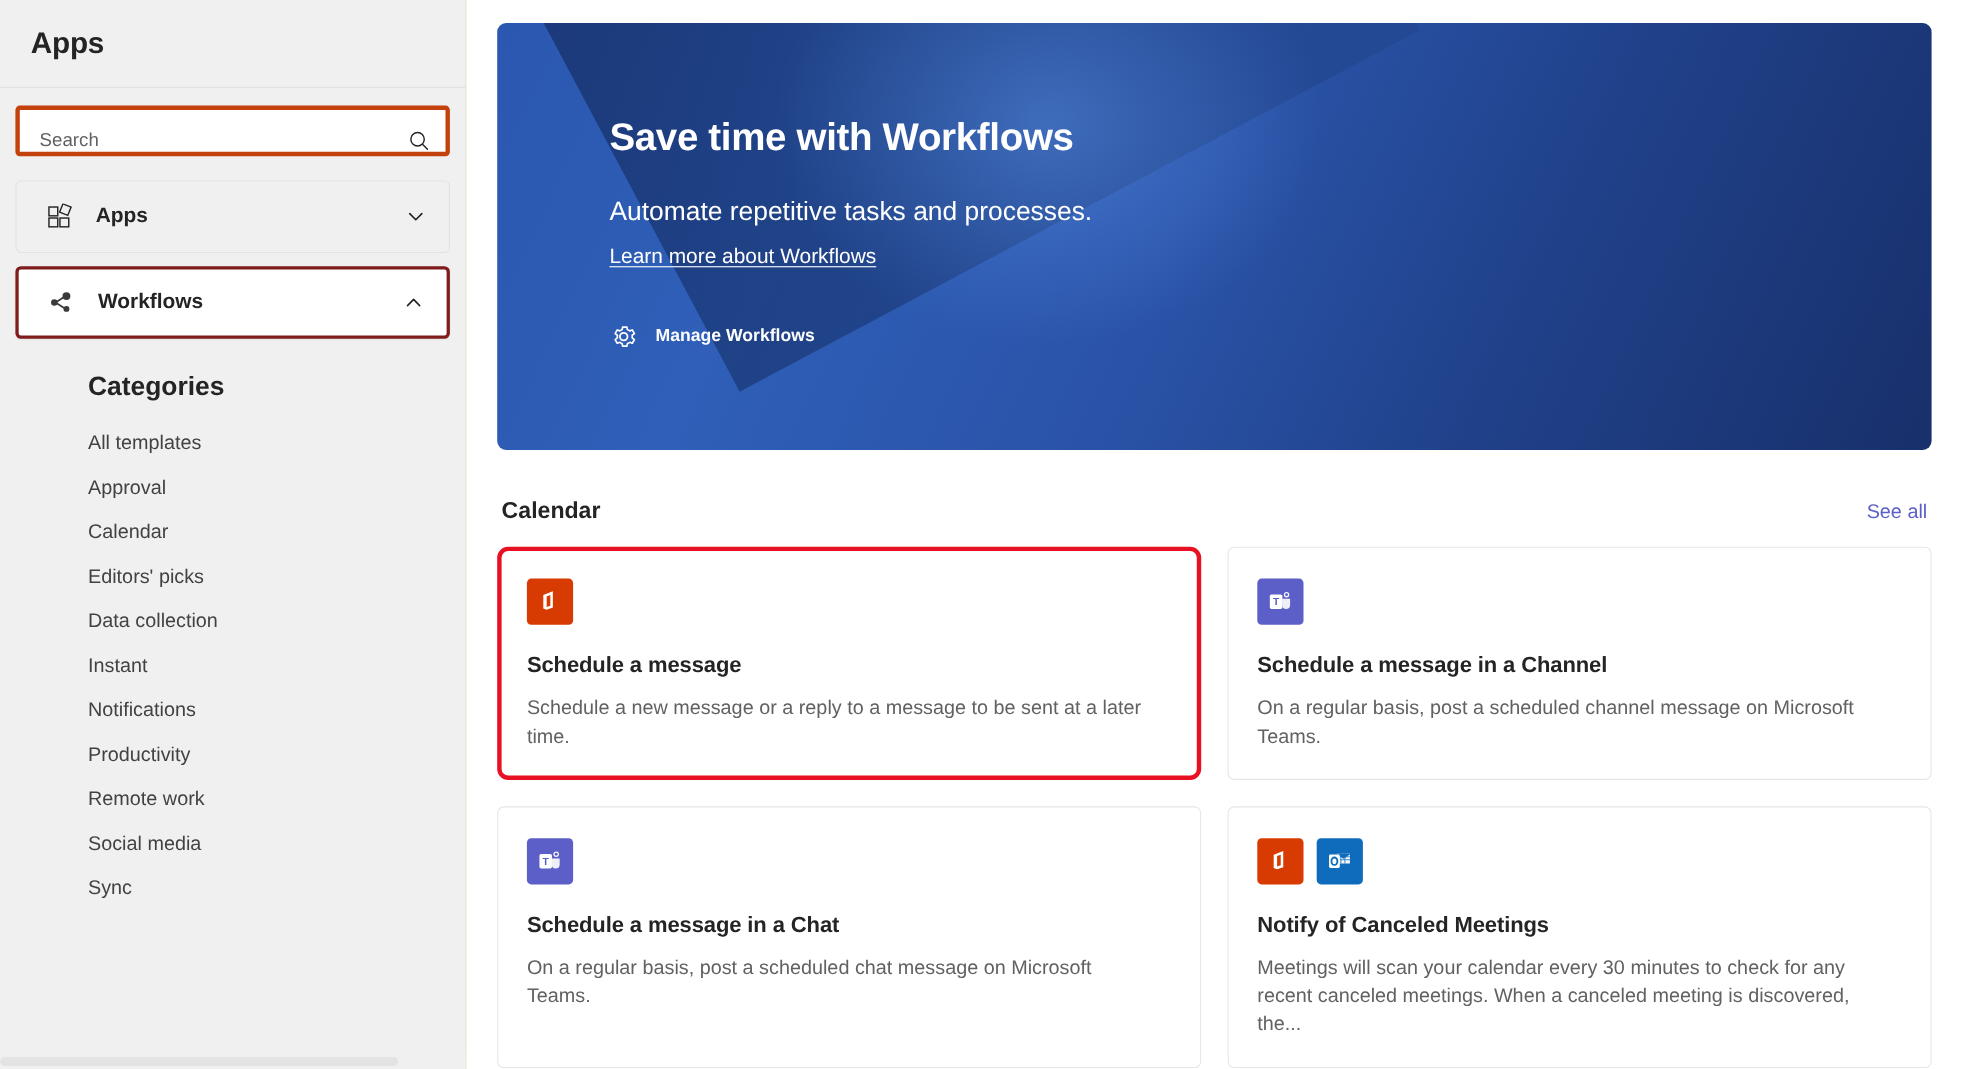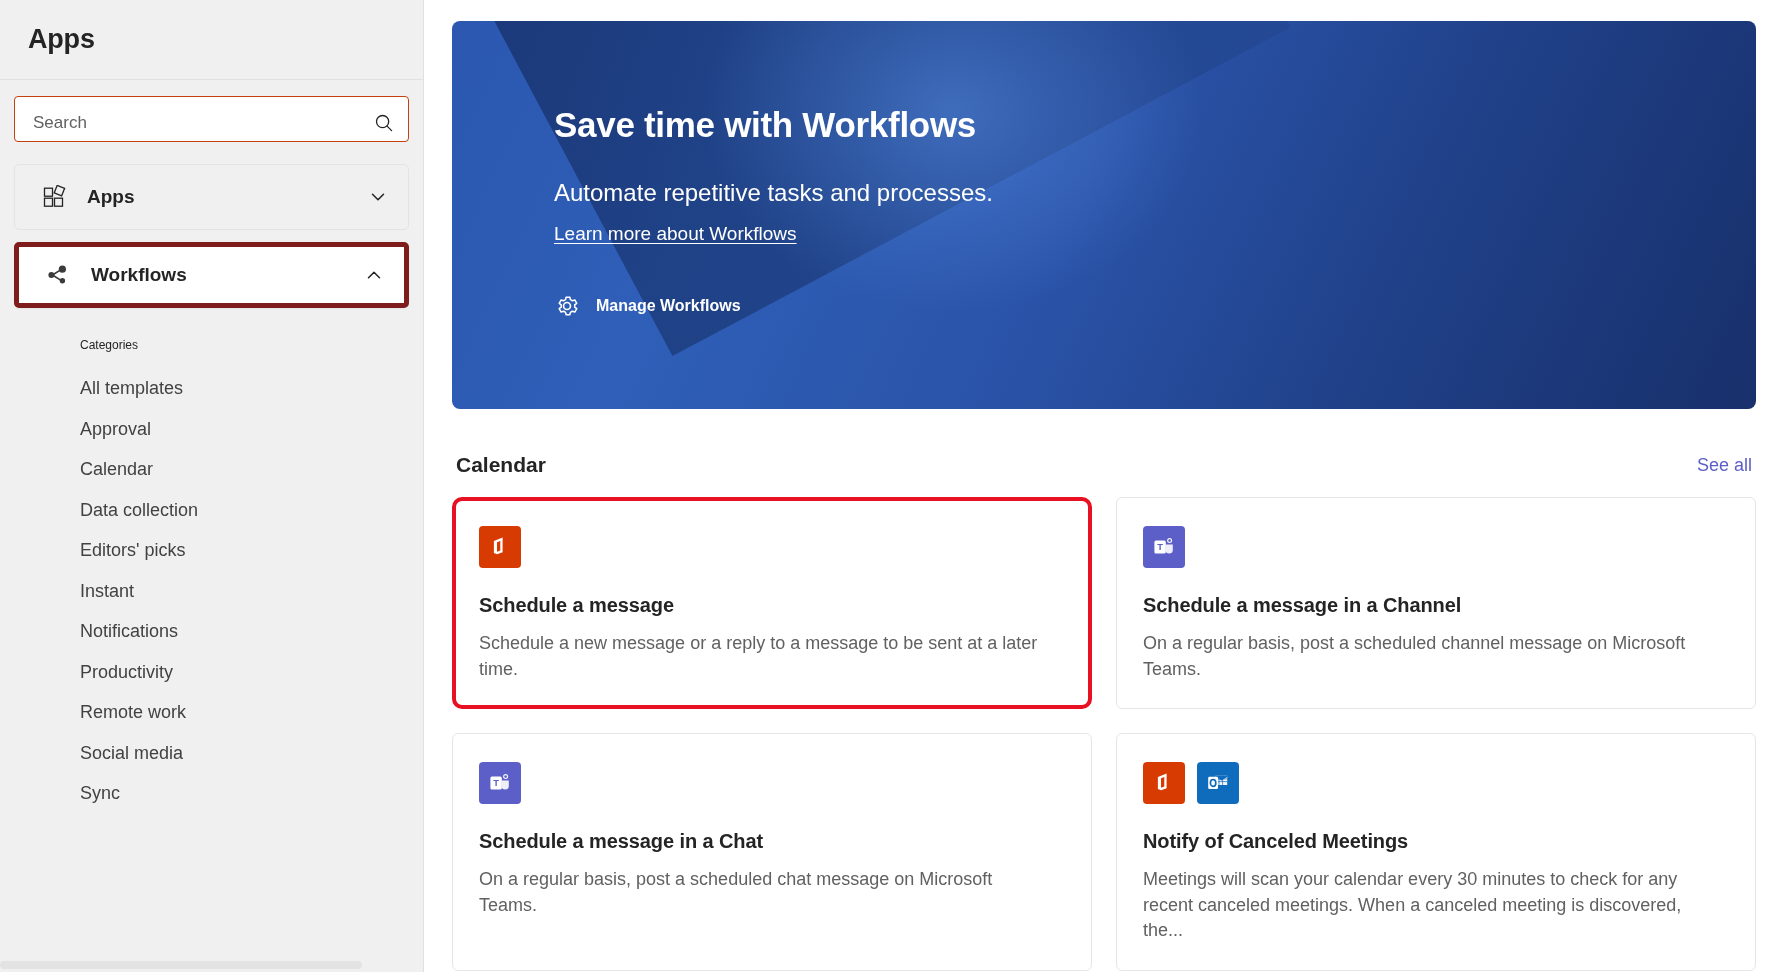--- a/index.html
+++ b/index.html
@@ -49,25 +49,25 @@
   .sidebar-body {
     padding: 16px 14px 0 14px;
     flex: 1;
     overflow: hidden;
   }
 
   
   .search-box {
     height: 46px;
     background: #ffffff;
-    border: 1px solid #c2410c;
+    border: 4px solid #c2410c;
     border-radius: 4px;
     display: flex;
-    align-items: flex-start;
-    padding: 16px 14px 0 18px;
+    align-items: flex-end;
+    padding: 1px 14px 0 18px;
     margin-bottom: 22px;
   }
   .search-input {
     flex: 1;
     border: none;
     outline: none;
     font-size: 17px;
     font-family: "Liberation Sans", sans-serif;
     color: #242424;
     background: transparent;
@@ -84,21 +84,21 @@
     border-radius: 5px;
     margin-bottom: 12px;
     cursor: pointer;
   }
   .accordion.collapsed {
     background: #f0f0f0;
     border: 1px solid #e3e3e3;
   }
   .accordion.expanded {
     background: #ffffff;
-    border: 5px solid #7f1d1d;
+    border: 3px solid #7f1d1d;
     box-shadow: 0 1px 2px rgba(0,0,0,0.05);
   }
   .accordion-icon {
     width: 30px;
     display: flex;
     align-items: center;
     justify-content: center;
     line-height: 0;
     color: #242424;
   }
@@ -107,22 +107,22 @@
     font-size: 19px;
     font-weight: bold;
     color: #242424;
     margin-left: 18px;
   }
   .chevron { line-height: 0; color: #242424; }
 
   
   .cat-section { padding: 18px 0 0 0; }
   .cat-heading {
-    font-size: 12px;
-    font-weight: normal;
+    font-size: 24px;
+    font-weight: bold;
     color: #242424;
     padding: 0 0 16px 66px;
   }
   .cat-item {
     font-size: 18px;
     color: #424242;
     padding: 9px 0 9px 66px;
     cursor: pointer;
     line-height: 1.25;
   }
@@ -351,22 +351,22 @@
           </svg>
         </span>
       </div>
 
       <div class="cat-section">
         <div class="cat-heading">Categories</div>
 
         <div class="cat-item">All templates</div>
         <div class="cat-item">Approval</div>
         <div class="cat-item">Calendar</div>
+        <div class="cat-item">Editors' picks</div>
         <div class="cat-item">Data collection</div>
-        <div class="cat-item">Editors' picks</div>
         <div class="cat-item">Instant</div>
         <div class="cat-item">Notifications</div>
         <div class="cat-item">Productivity</div>
         <div class="cat-item">Remote work</div>
         <div class="cat-item">Social media</div>
         <div class="cat-item">Sync</div>
       </div>
 
     </div>
 

